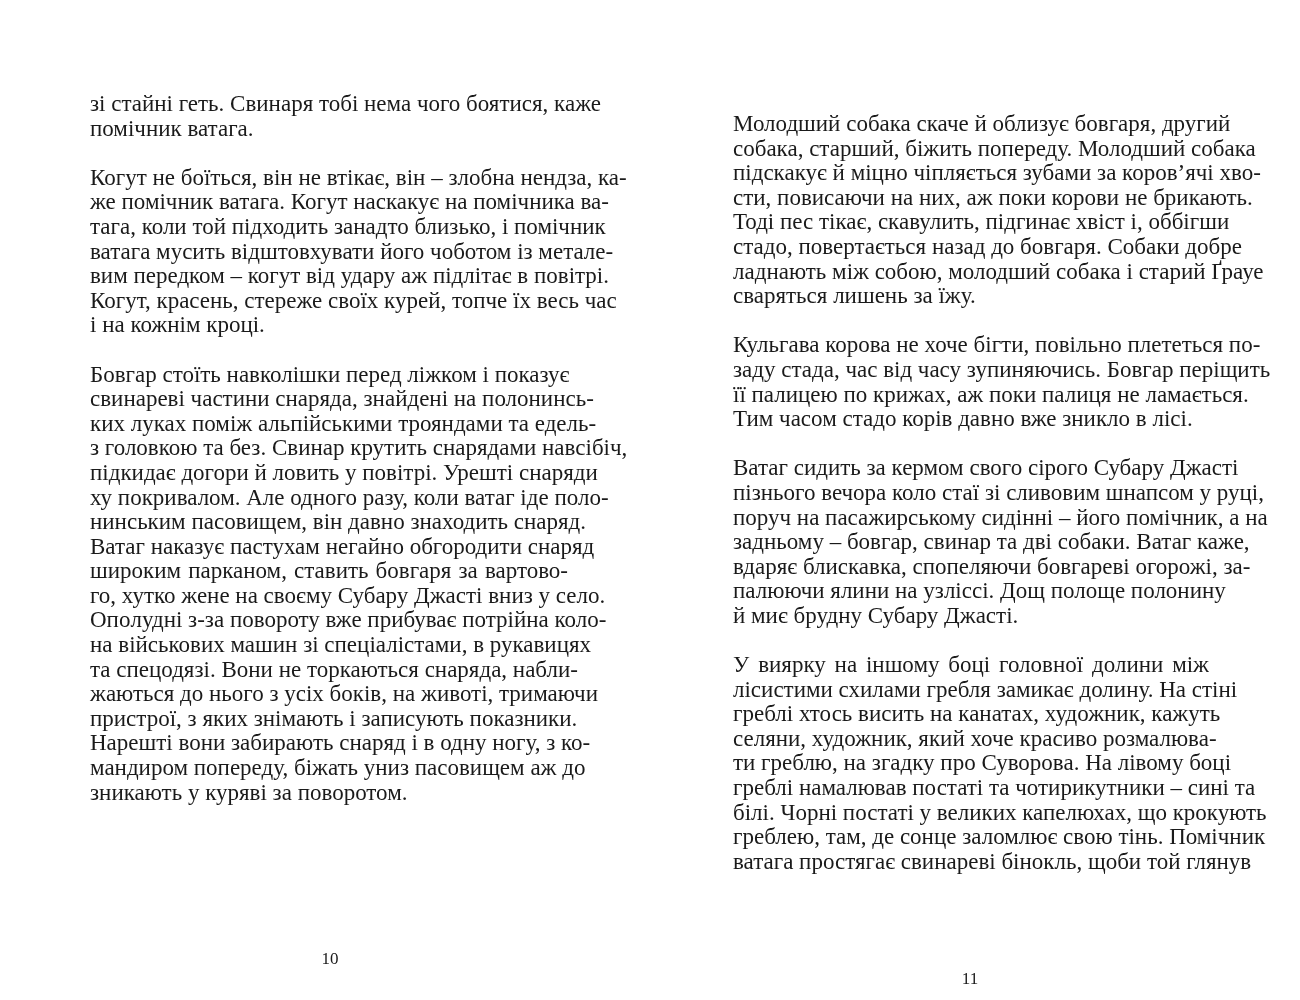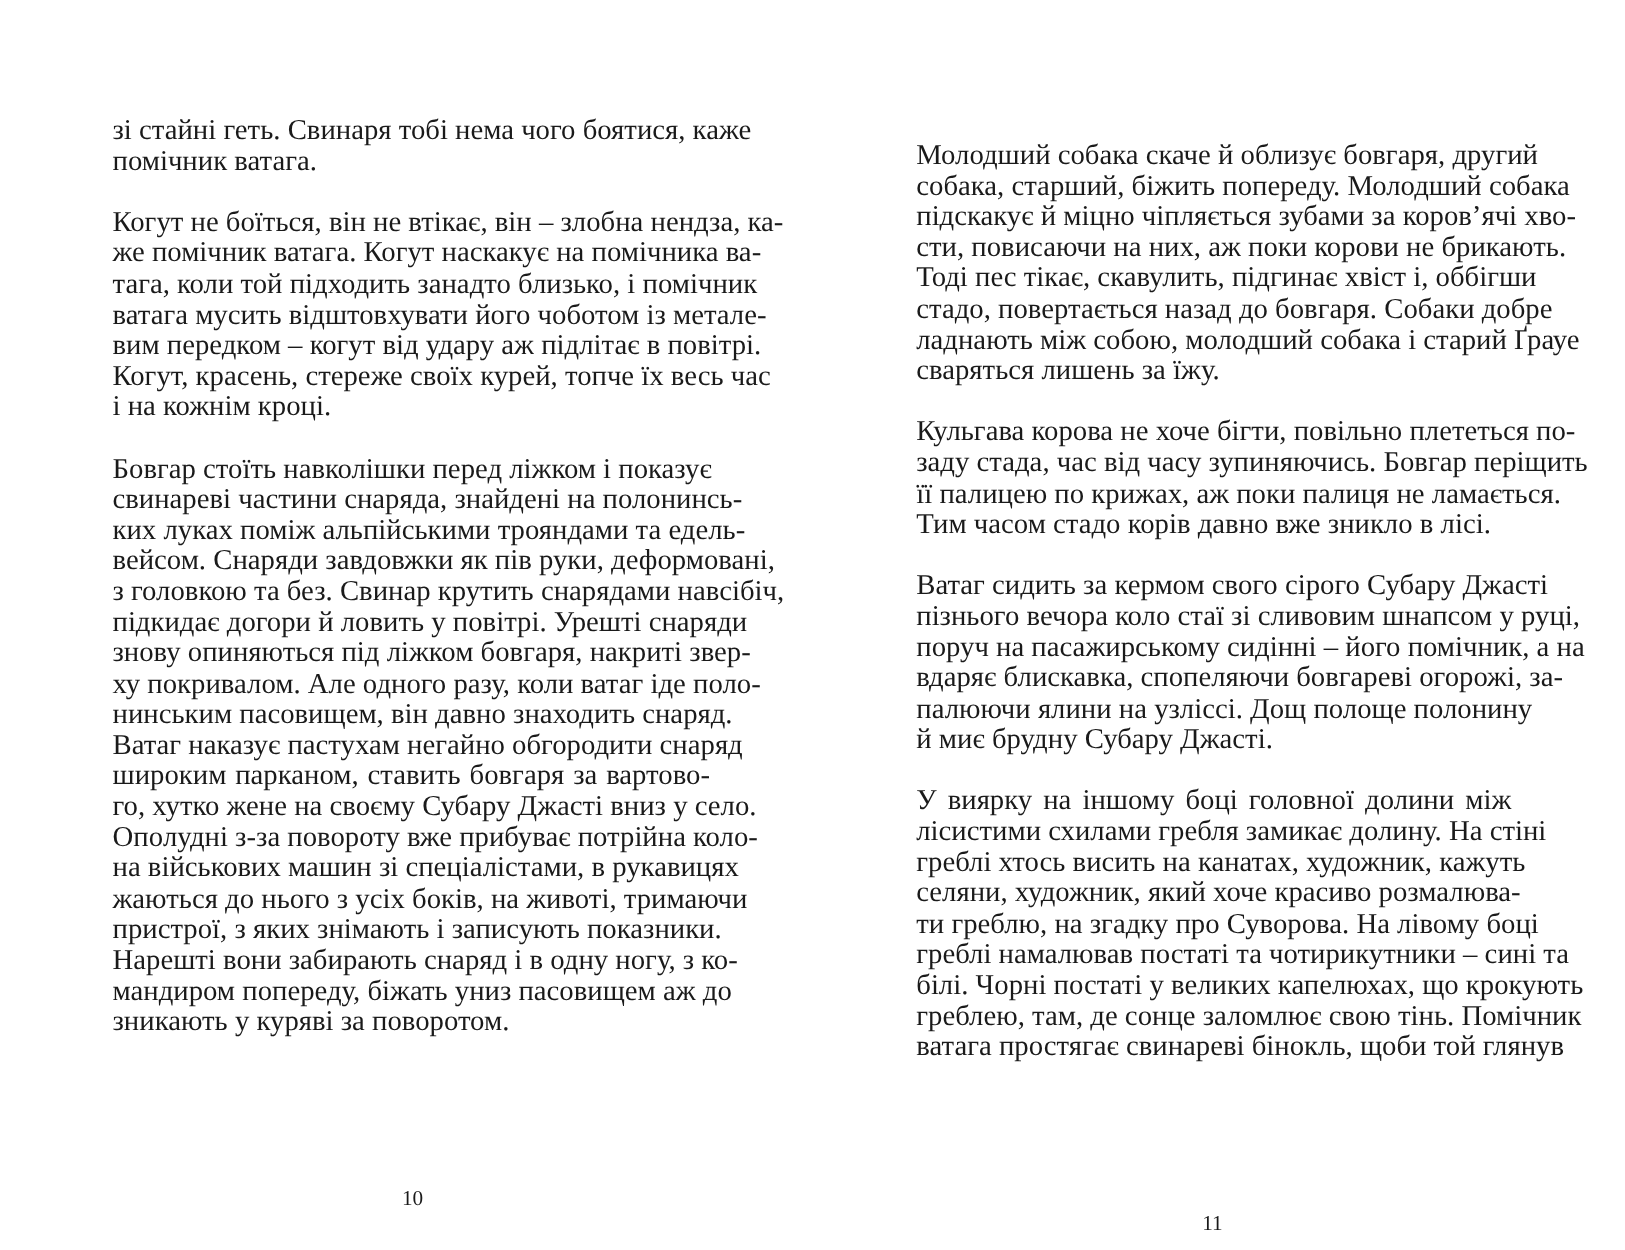--- a/index.html
+++ b/index.html
@@ -73,31 +73,30 @@
         <span class="line">ватага мусить відштовхувати його чоботом із метале-</span>
         <span class="line">вим передком – когут від удару аж підлітає в повітрі.</span>
         <span class="line">Когут, красень, стереже своїх курей, топче їх весь час</span>
         <span class="line last">і на кожнім кроці.</span>
       </div>
       <span class="gap"></span>
       <div class="paragraph">
         <span class="line">Бовгар стоїть навколішки перед ліжком і показує</span>
         <span class="line">свинареві частини снаряда, знайдені на полонинсь-</span>
         <span class="line">ких луках поміж альпійськими трояндами та едель-</span>
-        <span class="line">вейсом. Снаряди завдовжки як пів руки, деформовані,</span>
         <span class="line">з головкою та без. Свинар крутить снарядами навсібіч,</span>
         <span class="line">підкидає догори й ловить у повітрі. Урешті снаряди</span>
-        <span class="line">знову опиняються під ліжком бовгаря, накриті звер-</span>
         <span class="line">ху покривалом. Але одного разу, коли ватаг іде поло-</span>
         <span class="line">нинським пасовищем, він давно знаходить снаряд.</span>
         <span class="line">Ватаг наказує пастухам негайно обгородити снаряд</span>
         <span class="line">широким парканом, ставить бовгаря за вартово-</span>
         <span class="line">го, хутко жене на своєму Субару Джасті вниз у село.</span>
         <span class="line">Опoлудні з-за повороту вже прибуває потрійна коло-</span>
         <span class="line">на військових машин зі спеціалістами, в рукавицях</span>
+        <span class="line">та спецодязі. Вони не торкаються снаряда, набли-</span>
         <span class="line">жаються до нього з усіх боків, на животі, тримаючи</span>
         <span class="line">пристрої, з яких знімають і записують показники.</span>
         <span class="line">Нарешті вони забирають снаряд і в одну ногу, з ко-</span>
         <span class="line">мандиром попереду, біжать униз пасовищем аж до</span>
         <span class="line last">зникають у куряві за поворотом.</span>
       </div>
     </div>
   <div class="page-number">10</div>
 </div>
 
@@ -118,20 +117,21 @@
         <span class="line">Кульгава корова не хоче бігти, повільно плететься по-</span>
         <span class="line">заду стада, час від часу зупиняючись. Бовгар періщить</span>
         <span class="line">її палицею по крижах, аж поки палиця не ламається.</span>
         <span class="line last">Тим часом стадо корів давно вже зникло в лісі.</span>
       </div>
       <span class="gap"></span>
       <div class="paragraph">
         <span class="line">Ватаг сидить за кермом свого сірого Субару Джасті</span>
         <span class="line">пізнього вечора коло стаї зі сливовим шнапсом у руці,</span>
         <span class="line">поруч на пасажирському сидінні – його помічник, а на</span>
+        <span class="line">задньому – бовгар, свинар та дві собаки. Ватаг каже,</span>
         <span class="line">вдаряє блискавка, спопеляючи бовгареві огорожі, за-</span>
         <span class="line">палюючи ялини на узліссі. Дощ полоще полонину</span>
         <span class="line last">й миє брудну Субару Джасті.</span>
       </div>
       <span class="gap"></span>
       <div class="paragraph">
         <span class="line">У виярку на іншому боці головної долини між</span>
         <span class="line">лісистими схилами гребля замикає долину. На стіні</span>
         <span class="line">греблі хтось висить на канатах, художник, кажуть</span>
         <span class="line">селяни, художник, який хоче красиво розмалюва-</span>

